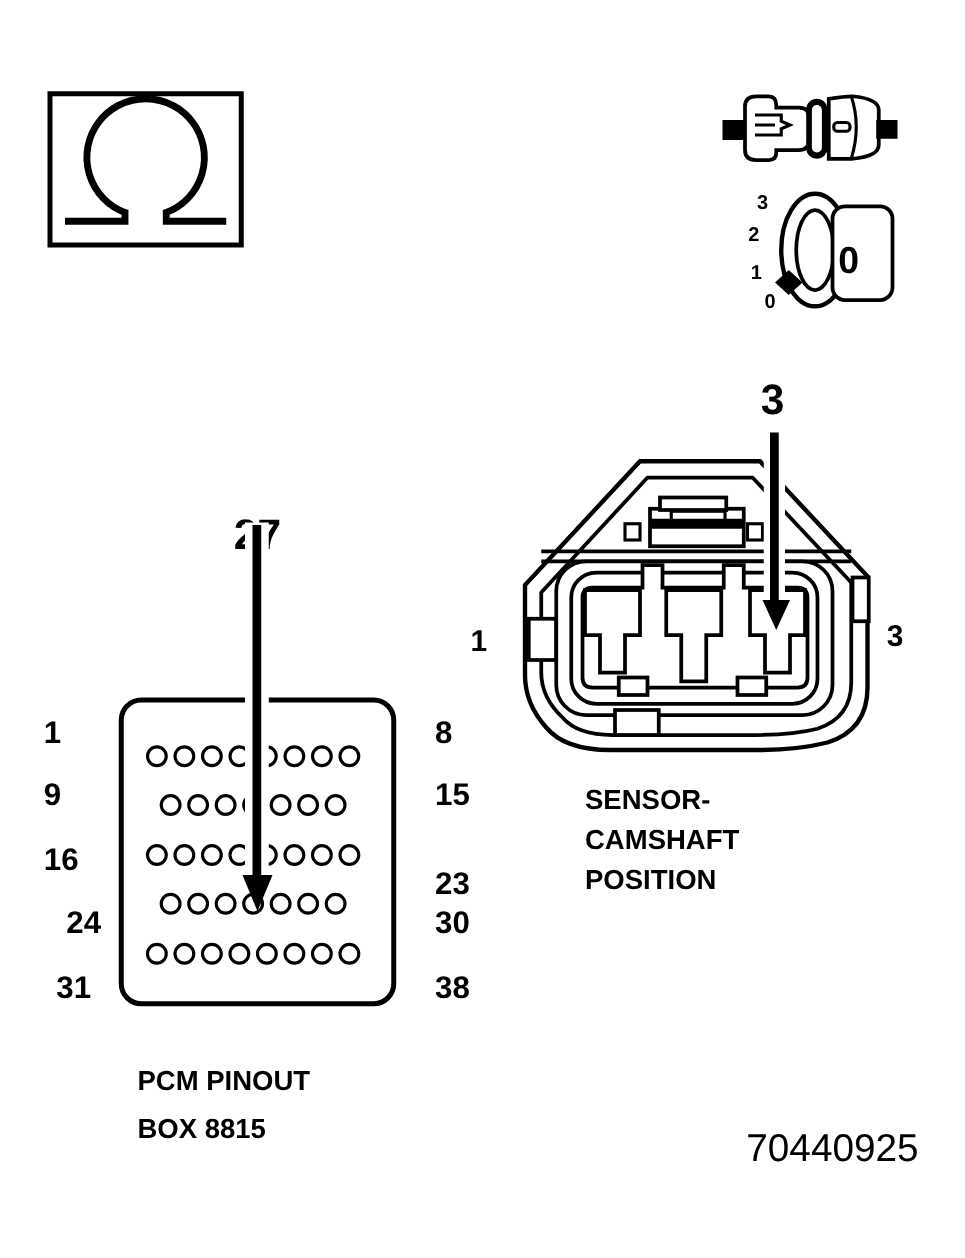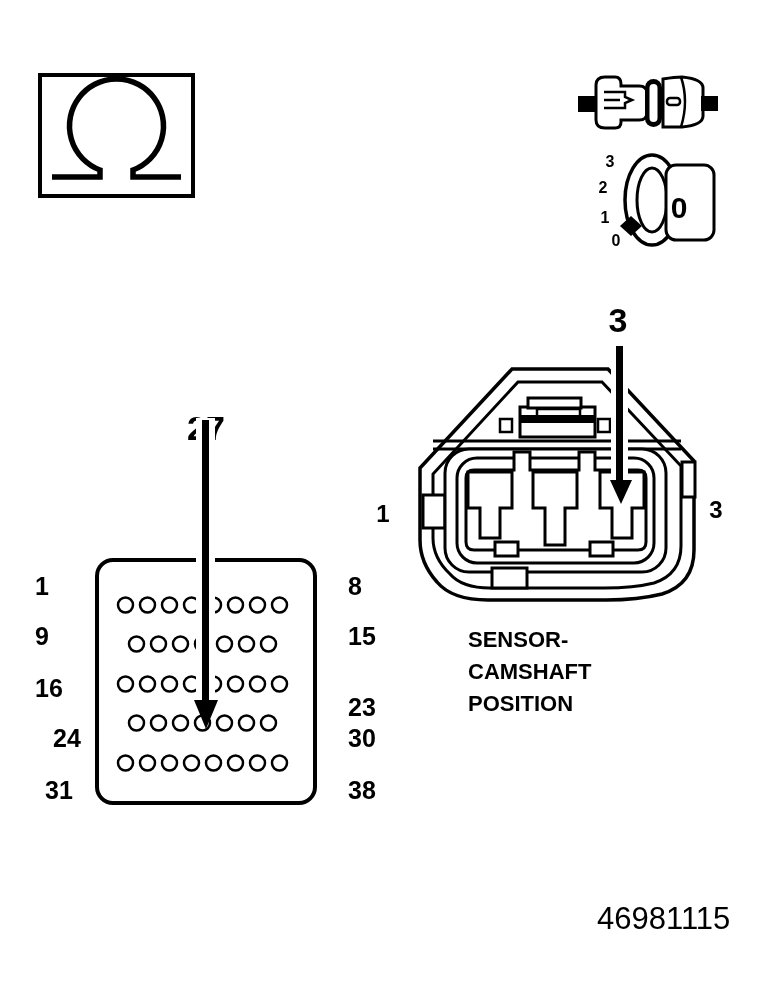--- a/index.html
+++ b/index.html
@@ -139,22 +139,26 @@
         <circle cx="189.5" cy="208" r="7.5" fill="#fff" stroke="#000" stroke-width="2.5"></circle>
       </g>
   </svg>
 
   <svg class="abs" style="left:188px;top:418px;" width="40" height="320">
     <rect x="8" y="0" width="19" height="284" fill="#fff"></rect>
     <rect x="14" y="2" width="7" height="282" fill="#000"></rect>
     <polygon points="6,282 30,282 18,311" fill="#000"></polygon>
   </svg>
 
+  <div class="abs caption pcm-caption" style="left:110px;top:846px;width:200px;">
+    <span>PCM PINOUT</span>
+    <span>BOX 8815</span>
+  </div>
 
-  <div class="abs fig-number" style="left:597px;top:903px;width:150px;">46981115</div>
+  <div class="abs fig-number" style="left:597px;top:903px;width:150px;">70440925</div>
 
 <div class="row-label" style="left: 35px; top: 571px;">1</div>
     <div class="row-label" style="left: 35px; top: 621px;">9</div>
     <div class="row-label" style="left: 35px; top: 673px;">16</div>
     <div class="row-label" style="left: 53px; top: 723px;">24</div>
     <div class="row-label" style="left: 45px; top: 775px;">31</div>
     <div class="row-label" style="left: 348px; top: 571px;">8</div>
     <div class="row-label" style="left: 348px; top: 621px;">15</div>
     <div class="row-label" style="left: 348px; top: 673px; margin-top: 19px;">23</div>
     <div class="row-label" style="left: 348px; top: 723px;">30</div>

